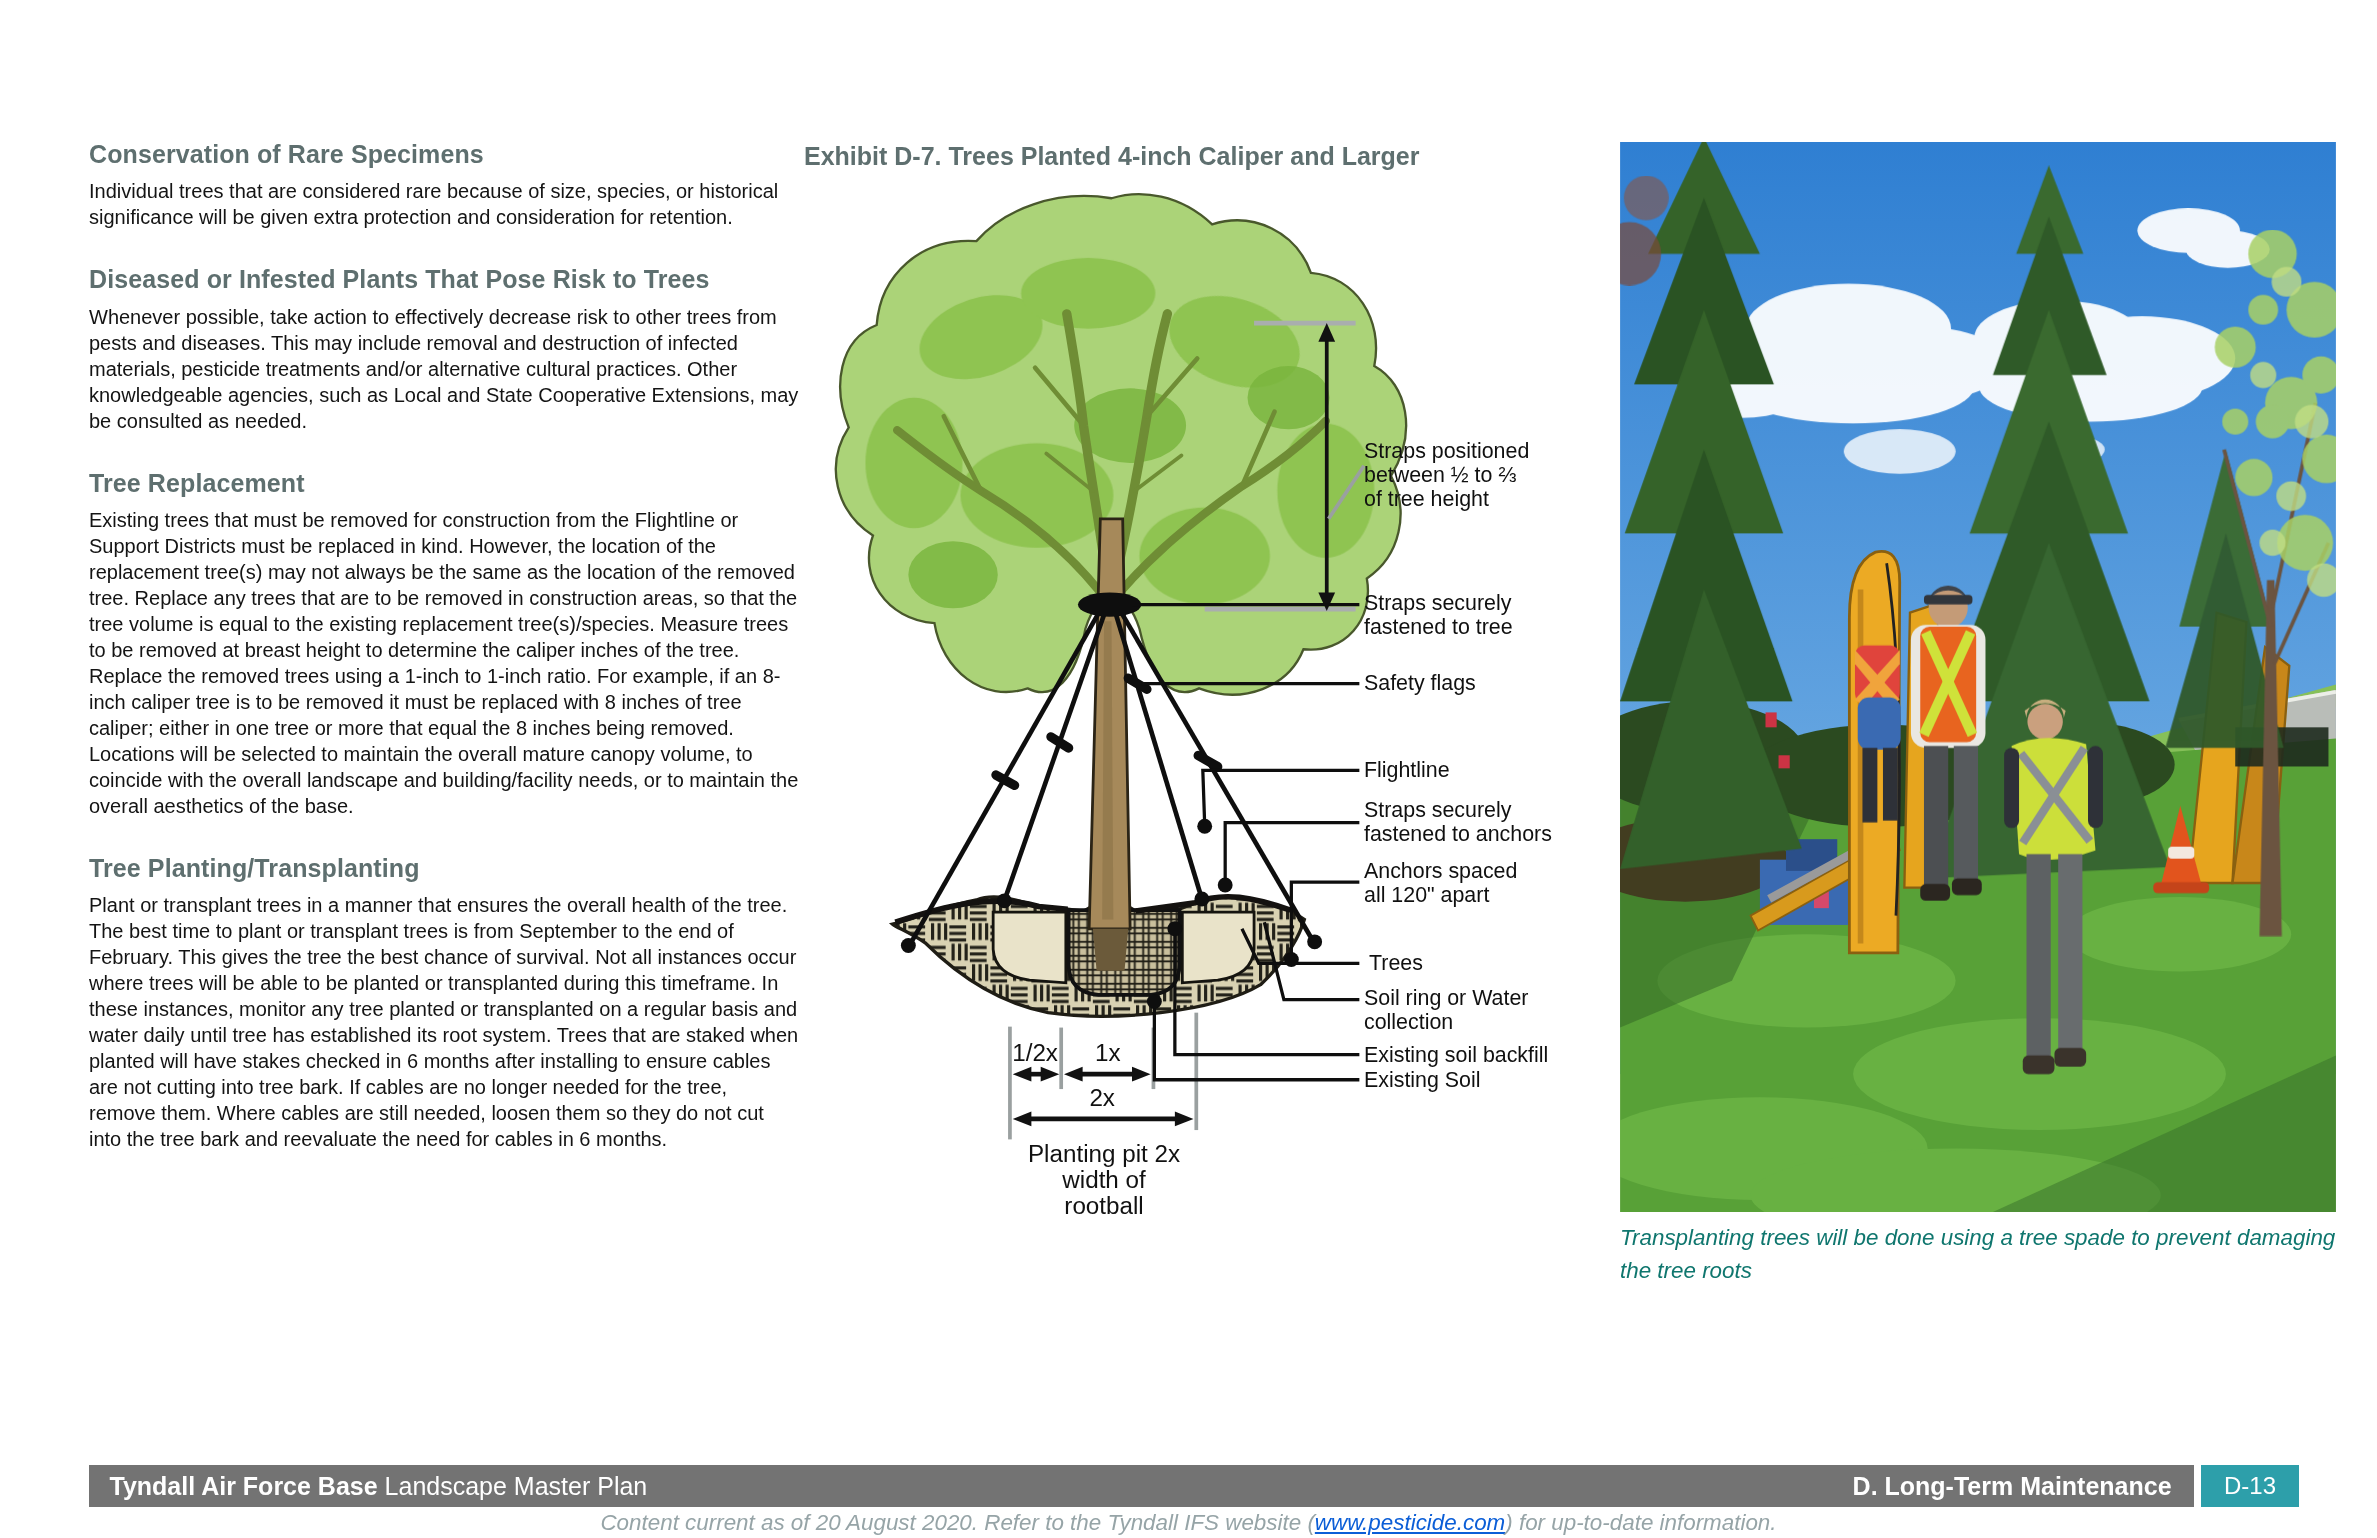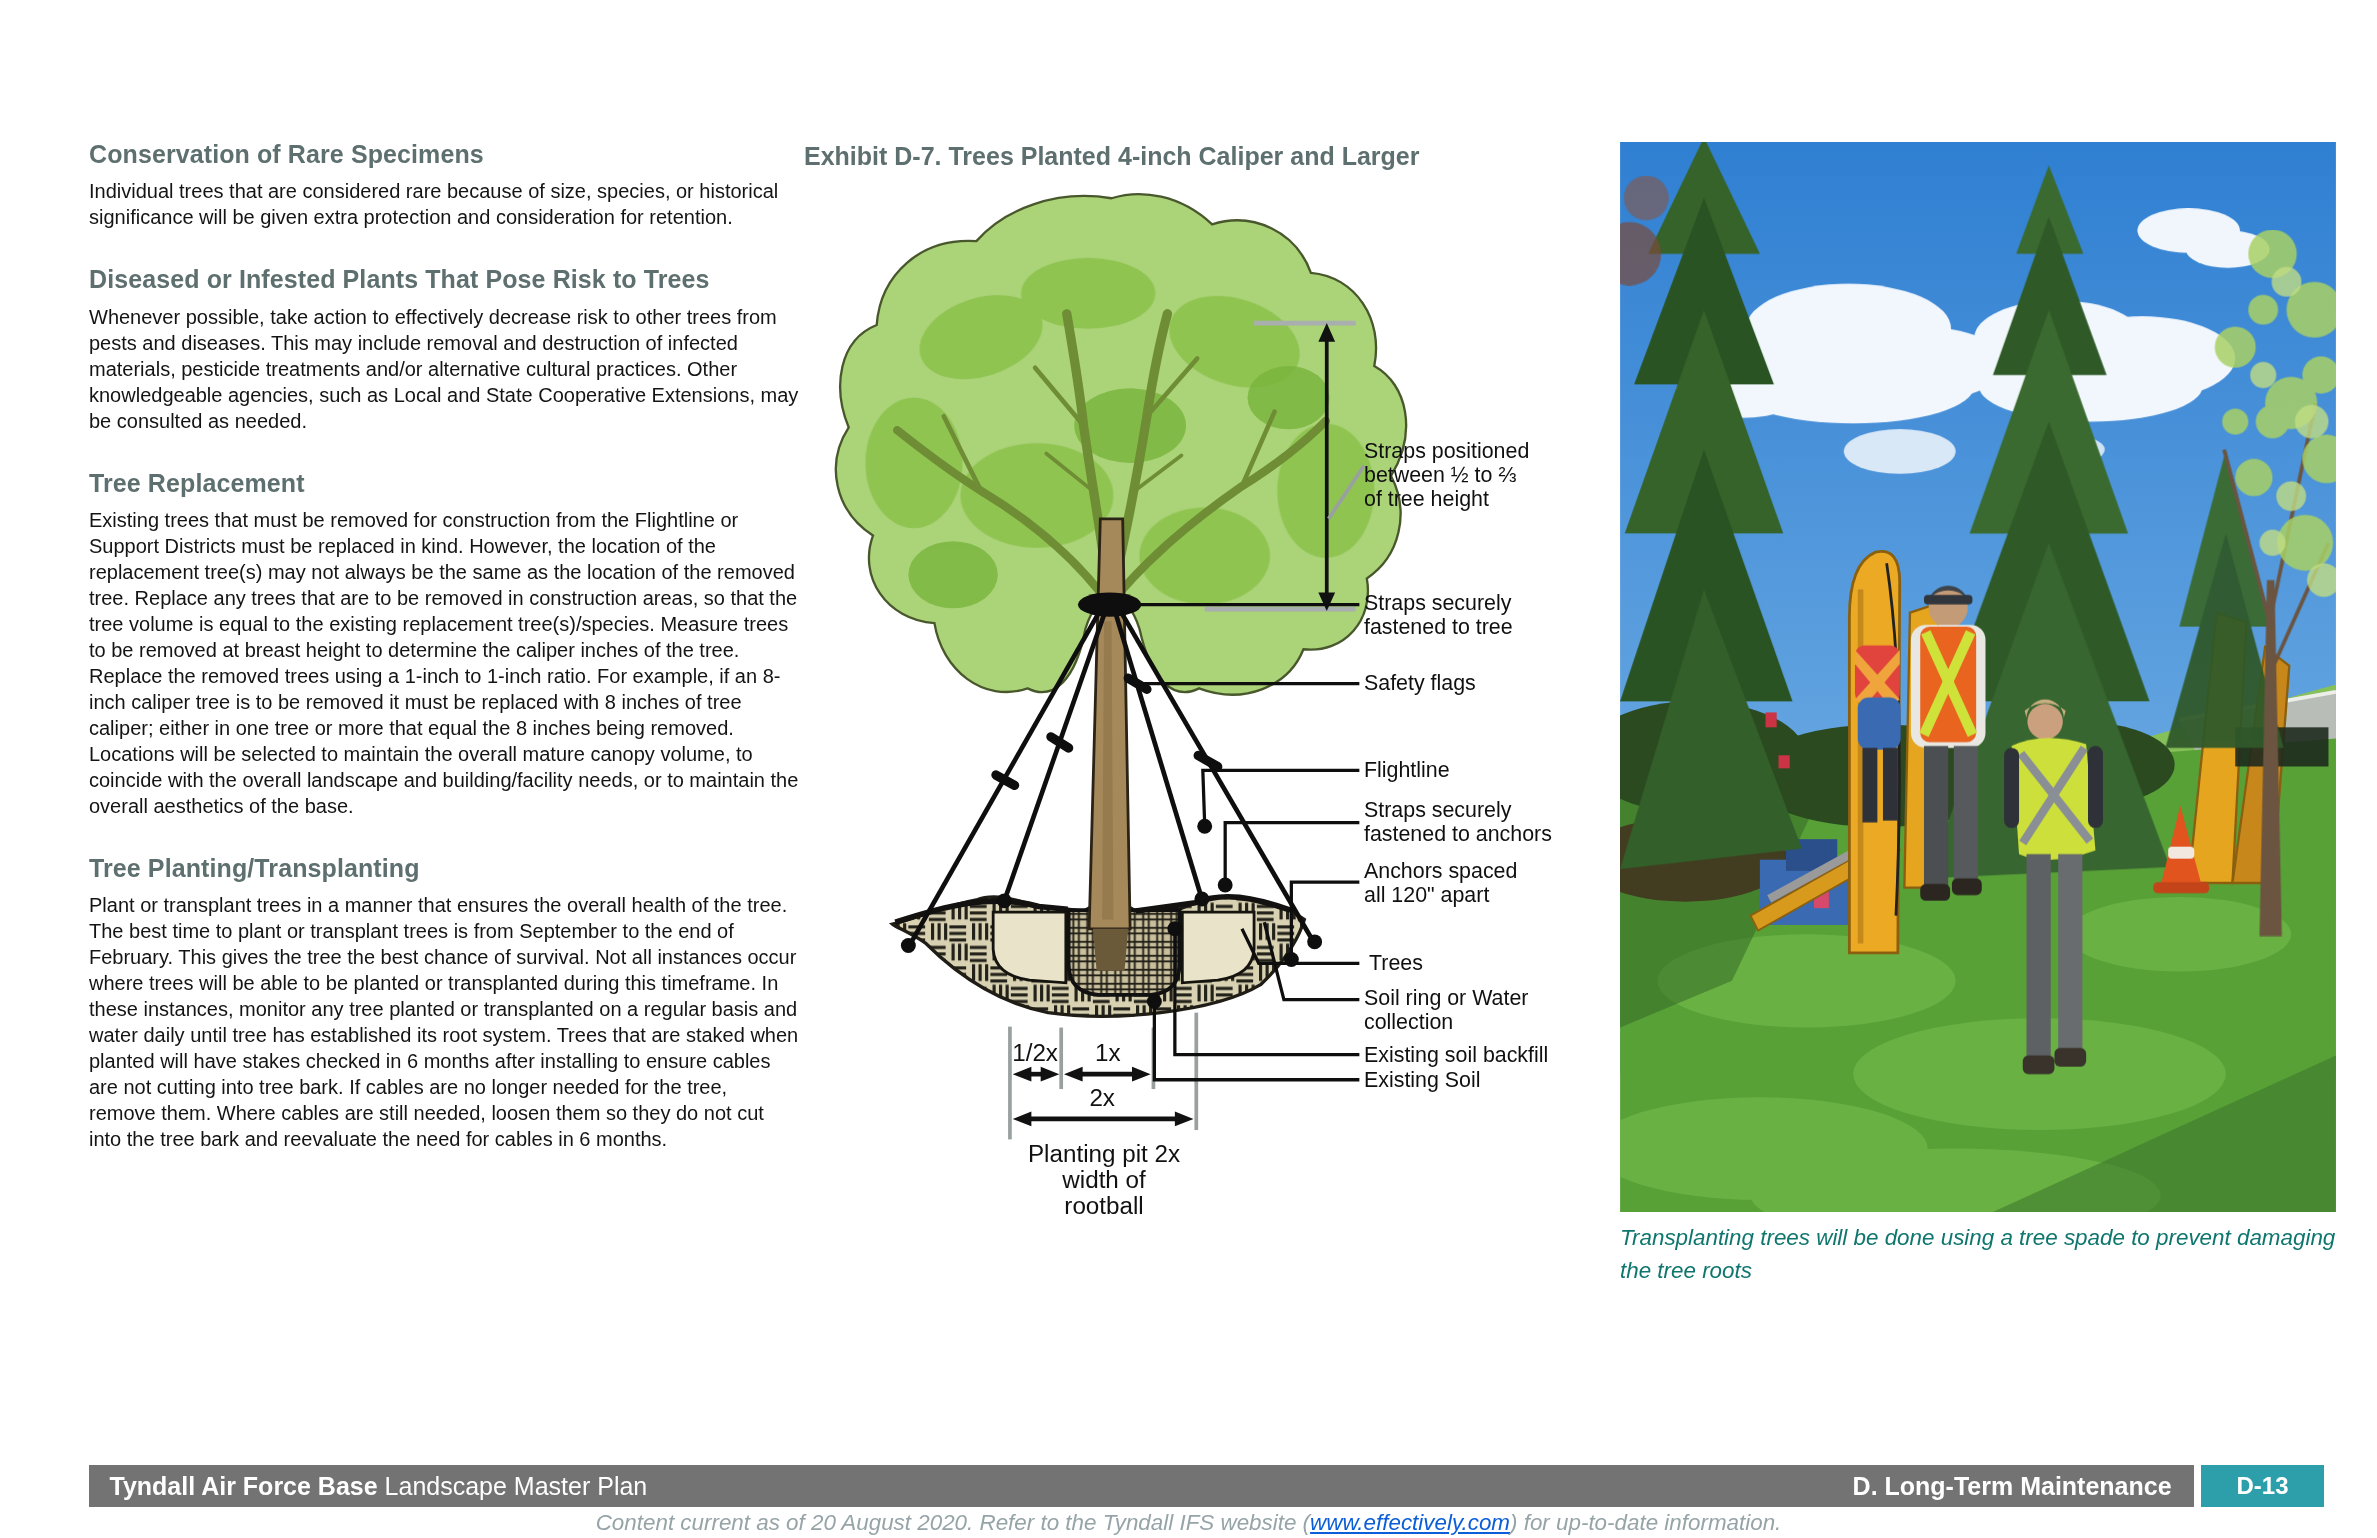--- a/index.html
+++ b/index.html
@@ -16,21 +16,21 @@
   .lbl{position:absolute;font-size:21.4px;line-height:24px;color:#101010}
   .nw{white-space:nowrap}
   
   .photo{position:absolute;left:1620px;top:142px;width:716px;height:1070px;overflow:hidden}
   .caption{position:absolute;left:1620px;top:1221px;width:720px;font-size:22.4px;line-height:33px;font-style:italic;color:#0f766e}
   
   .fbar{position:absolute;left:89px;top:1465px;width:2105px;height:42px;background:#737373;color:#fff}
   .fbar .brand{position:absolute;left:20.5px;top:0;line-height:42px;font-size:25px}
   .fbar .brand b{font-weight:bold}
   .fbar .sect{position:absolute;right:22.4px;top:0;line-height:42px;font-size:25px;font-weight:bold}
-  .fbox{position:absolute;left:2201px;top:1465px;width:123px;height:42px;background:#2d9faa;color:#fff;font-size:24px;font-weight:bold;text-align:center;line-height:42px}
+  .fbox{position:absolute;left:2201px;top:1465px;width:98px;height:42px;background:#2d9faa;color:#fff;font-size:24px;font-weight:normal;text-align:center;line-height:42px}
   .fnote{position:absolute;left:0;top:1510px;width:2377px;text-align:center;font-size:22.4px;font-style:italic;color:#96a4a7}
   .fnote a{color:#0b5ed7;text-decoration:underline;font-style:italic;cursor:pointer}
   svg text{font-family:"Liberation Sans",sans-serif}
 </style>
 </head>
 <body>
 
 <div class="left-col">
   <article>
     <h2>Conservation of Rare Specimens</h2>
@@ -395,15 +395,15 @@
 
 <div class="fbar">
   <div class="brand">
     <b>Tyndall Air Force Base</b>
     <span>Landscape Master Plan</span>
   </div>
   <div class="sect">D. Long-Term Maintenance</div>
 </div>
 <div class="fbox">D-13</div>
 <div class="fnote">
-  <span>Content current as of 20 August 2020. Refer to the Tyndall IFS website (</span><a>www.effectively.com</a><span>) for up-to-date information.</span>
+  <span>Content current as of 20 August 2020. Refer to the Tyndall IFS website (</span><a>www.pesticide.com</a><span>) for up-to-date information.</span>
 </div>
 
 
 </body></html>

